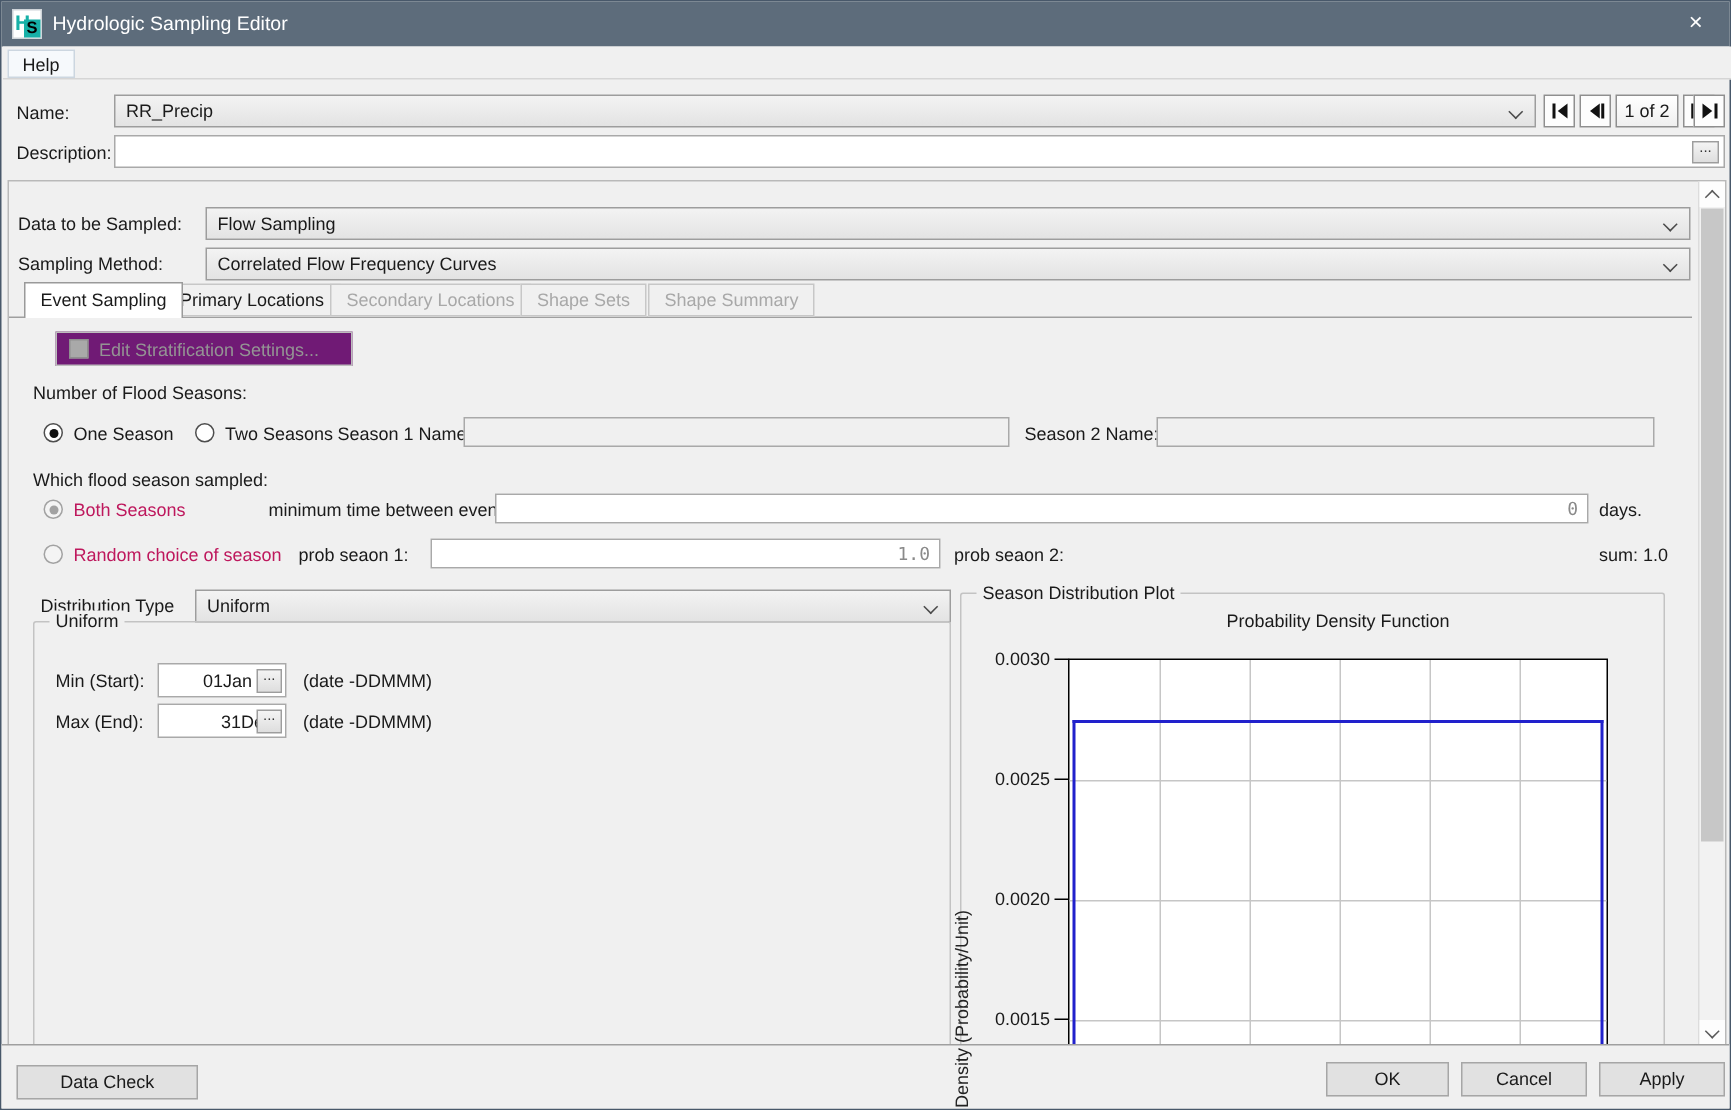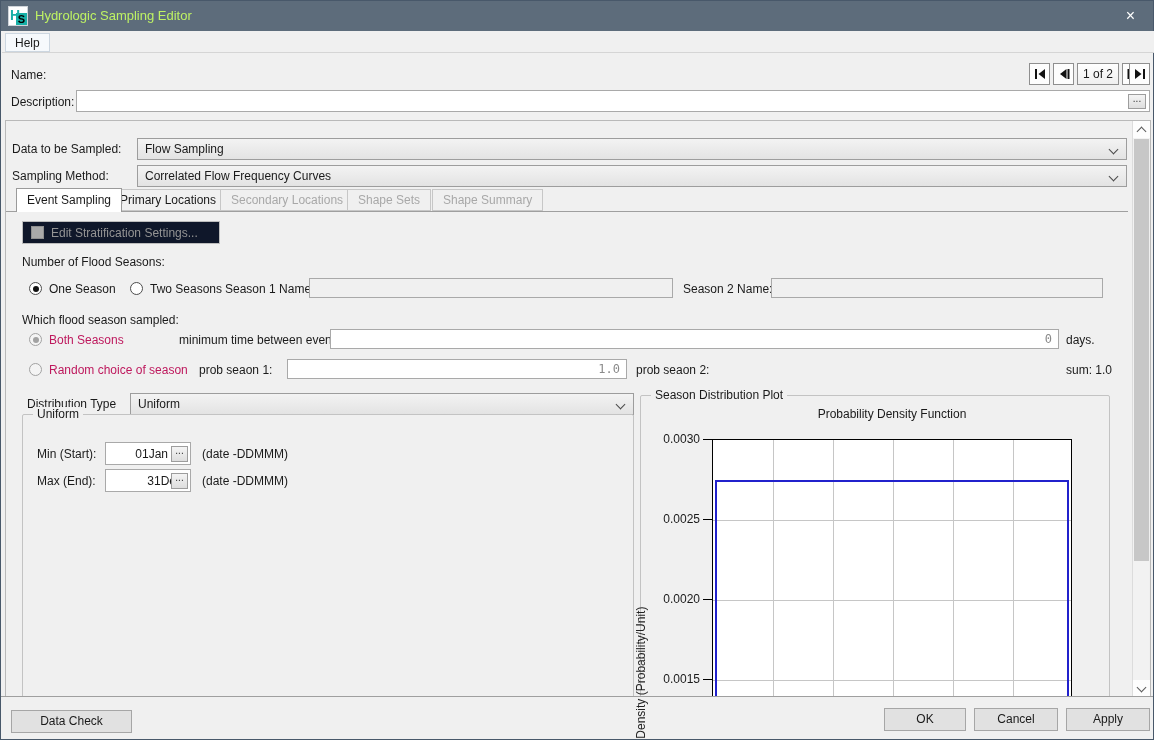--- a/index.html
+++ b/index.html
@@ -6,21 +6,21 @@
   html,body { width:1154px; height:740px; overflow:hidden; }
   body { font-family:"Liberation Sans","DejaVu Sans",sans-serif; font-size:12px; color:#1a1a1a; background:#f0f0f0; }
   .window { position:relative; width:1154px; height:740px; background:#f0f0f0; border:1px solid #48586a; }
 
   
   .titlebar { position:absolute; left:0; top:0; width:100%; height:30px; background:#5d6c7b; display:flex; align-items:center; }
   .app-icon { position:absolute; left:7px; top:5px; width:20px; height:20px; background:#ffffff; border:1px solid #cfd4d9; }
   .app-icon .h { position:absolute; left:1px; top:0px; font-weight:bold; font-size:14px; color:#17b0a7; }
   .app-icon .sbox { position:absolute; right:0px; bottom:0px; width:11px; height:12px; background:#17b0a7; }
   .app-icon .s { position:absolute; right:2px; bottom:0px; font-weight:bold; font-size:11px; color:#000; }
-  .title-text { position:absolute; left:34px; top:7px; color:#bef264; font-size:13px; }
+  .title-text { position:absolute; left:34px; top:7px; color:#ffffff; font-size:13px; }
   .close-btn { position:absolute; right:0; top:0; width:45px; height:30px; color:#ffffff; font-size:16px; display:flex; align-items:center; justify-content:center; cursor:default; }
 
   
   .menubar { position:absolute; left:1px; top:30px; width:1152px; height:22px; background:#f0f0f0; border-bottom:1px solid #d5d5d5; }
   .menu-item { position:absolute; left:3px; top:2px; height:19px; padding:2px 9px; background:#f6f9fc; border:1px solid #ccd6e0; }
 
   
   .lbl { position:absolute; height:15px; white-space:nowrap; }
   .combo { position:absolute; height:22px; background:linear-gradient(#f3f3f3,#e3e3e3); border:1px solid #9d9d9d; display:flex; align-items:center; padding:0 24px 0 7px; white-space:nowrap; }
   .combo .chev { position:absolute; right:8px; top:7px; width:8px; height:8px; }
@@ -34,21 +34,21 @@
 
   
   .content { position:absolute; left:4px; top:119px; width:1146px; height:578px; background:#f0f0f0; border:1px solid #b9b9b9; overflow:hidden; }
 
   
   .tabline { position:absolute; left:0px; top:90px; width:1122px; height:1px; background:#9f9f9f; }
   .tab { position:absolute; top:68px; height:22px; padding:3px 10px 0 10px; border:1px solid #c7c7c7; background:#f0f0f0; white-space:nowrap; }
   .tab.active { top:67px; height:24px; background:#ffffff; border:1px solid #9a9a9a; border-bottom:none; z-index:2; padding-top:4px; }
   .tab.disabled { color:#a8a8a8; }
 
-  .btn-disabled { position:absolute; background:#0f172a; border:1px solid #bdbdbd; color:#949494; display:flex; align-items:center; padding-left:8px; }
+  .btn-disabled { position:absolute; background:#701a75; border:1px solid #bdbdbd; color:#949494; display:flex; align-items:center; padding-left:8px;margin-left:15px; }
   .btn-disabled .sq { width:13px; height:13px; background:#a9a9a9; border:1px solid #8f8f8f; margin-right:7px; }
 
   .radio { position:absolute; width:13px; height:13px; border-radius:50%; background:#ffffff; border:1px solid #4d4d4d; }
   .radio .dot { position:absolute; left:2.5px; top:2.5px; width:6px; height:6px; border-radius:50%; background:#111; }
   .radio.disabled { border-color:#a2a2a2; background:#f4f4f4; }
   .radio.disabled .dot { background:#a2a2a2; }
   .disabled-text { color:#be185d; }
 
   .groupbox { position:absolute; border:1px solid #c3c3c3; border-radius:2px; }
   .groupbox .legend { position:absolute; top:-8px; left:10px; background:#f0f0f0; padding:0 4px; white-space:nowrap; }
@@ -90,20 +90,24 @@
     <div class="close-btn">
       <span>×</span>
     </div>
   </div>
 
   <div class="menubar">
     <div class="menu-item">Help</div>
   </div>
 
   <div class="lbl" style="left:10px; top:67px;">Name:</div>
+  <div class="combo" style="left:75px; top:62px; width:948px;">
+    <span>RR_Precip</span>
+    <span class="chev"></span>
+  </div>
 
   <div class="nav-btn" style="left:1028px; width:21px;">
     <svg width="12" height="12" viewBox="0 0 12 12">
         <rect x="1" y="1" width="2" height="10" fill="#111"></rect>
         <path d="M11 1 L4.5 6 L11 11 Z" fill="#111"></path>
       </svg>
   </div>
   <div class="nav-btn" style="left:1052px; width:21px;">
     <svg width="12" height="12" viewBox="0 0 12 12">
         <path d="M8.5 1 L2 6 L8.5 11 Z" fill="#111"></path>

